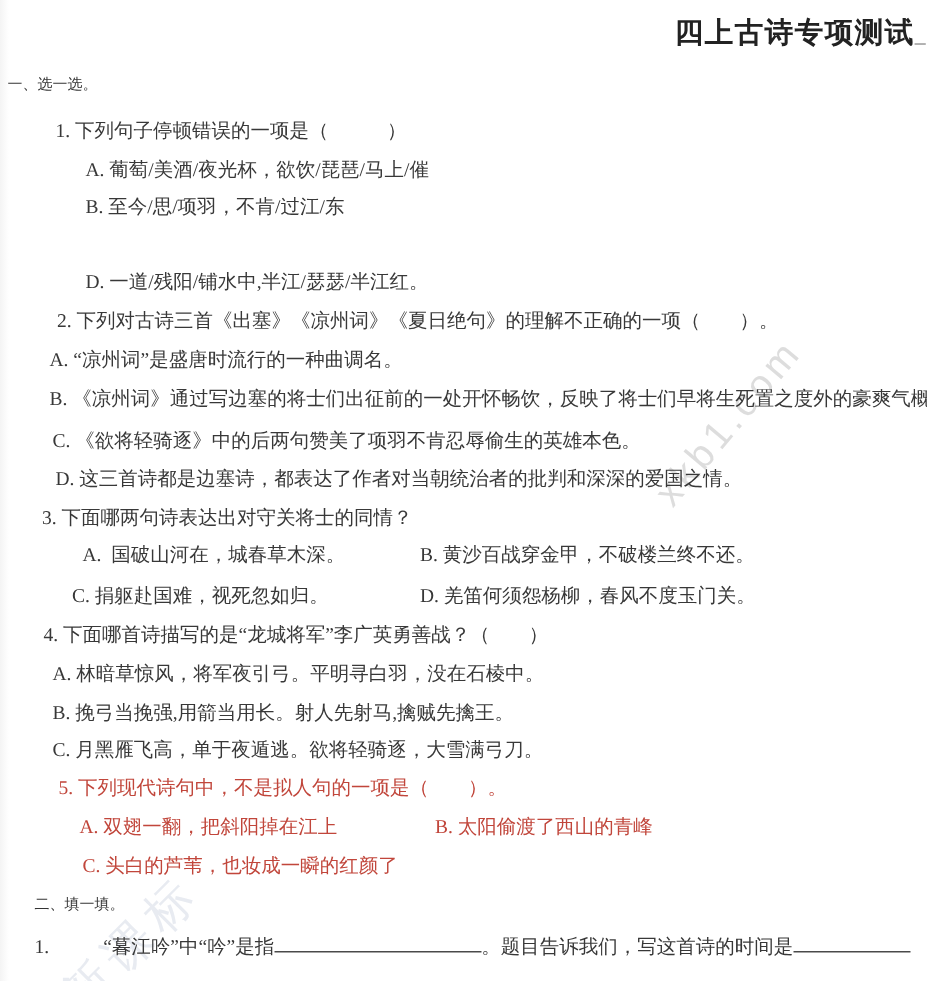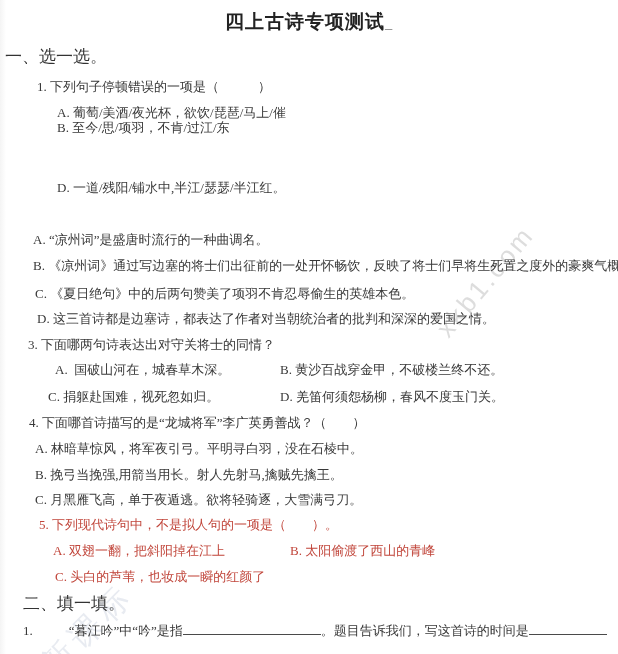--- a/index.html
+++ b/index.html
@@ -1,21 +1,21 @@
 <!DOCTYPE html>
 <html><head>
 <meta charset="utf-8">
 <style>
   html,body{margin:0;padding:0;}
   body{width:618px;height:654px;background:#ffffff;overflow:hidden;}
   .page{position:relative;width:618px;height:654px;background:linear-gradient(90deg,#f4f4f4 0,#ffffff 6px);font-family:"Liberation Serif","DejaVu Serif",serif;}
-  .doc-title{position:absolute;top:9px;left:0;width:100%;text-align:center;font-family:"Liberation Sans","DejaVu Sans",sans-serif;font-weight:bold;font-size:19px;letter-spacing:1px;color:#222222;}
+  .doc-title{position:absolute;top:9px;left:0;width:100%;text-align:right;font-family:"Liberation Sans","DejaVu Sans",sans-serif;font-weight:bold;font-size:19px;letter-spacing:1px;color:#222222;}
   .doc-title .tmark{font-size:13px;font-weight:bold;color:#333;}
   .line{position:absolute;white-space:pre;font-size:13px;line-height:16px;color:#383838;}
-  .sec{font-size:17px;color:#333333;}
+  .sec{font-size:10px;color:#333333;}
   .red{color:#c1463b;}
   .blank{display:inline-block;height:12px;border-bottom:1px solid #4a4a4a;}
   .blank1{width:138px;}
   .blank2{width:78px;}
   .wm{position:absolute;font-family:"Liberation Sans","DejaVu Sans",sans-serif;pointer-events:none;}
   .wm-site{left:442px;top:318px;font-size:26px;letter-spacing:3px;color:#c7c7c7;opacity:.6;transform:rotate(-50deg);transform-origin:0 50%;}
   .wm-stamp{left:48px;top:648px;font-size:32px;letter-spacing:6px;color:rgba(140,155,185,0.20);transform:rotate(-45deg);transform-origin:0 50%;}
   .s2q1-num{display:inline-block;}
   .s2q1-part1{margin-left:36px;}
 </style>
@@ -26,26 +26,27 @@
 
   <div class="wm wm-site">xkb1.com</div>
   <div class="wm wm-stamp">新课标</div>
 
   <div class="doc-title"><span>四上古诗专项测试</span><span class="tmark">_</span></div>
 
   <div class="line sec" style="left:5px;top:49px">一、选一选。</div>
 
   <div class="line" style="left:37px;top:79px">1. 下列句子停顿错误的一项是（　　　）</div>
   <div class="line" style="left:57px;top:105px">A. 葡萄/美酒/夜光杯，欲饮/琵琶/马上/催</div>
-  <div class="line" style="left:57px;top:120px">B. 至今/思/项羽，不肯/过江/东</div>
+  <div class="line" style="left:57px;top:130px">B. 至今/思/项羽，不肯/过江/东</div>
   <div class="line" style="left:57px;top:180px">D. 一道/残阳/铺水中,半江/瑟瑟/半江红。</div>
 
+  <div class="line" style="left:38px;top:206px">2. 下列对古诗三首《出塞》《凉州词》《夏日绝句》的理解不正确的一项（　　）。</div>
   <div class="line" style="left:33px;top:232px">A. “凉州词”是盛唐时流行的一种曲调名。</div>
   <div class="line" style="left:33px;top:258px">B. 《凉州词》通过写边塞的将士们出征前的一处开怀畅饮，反映了将士们早将生死置之度外的豪爽气概。</div>
-  <div class="line" style="left:35px;top:286px">C. 《夏日绝句》中的后两句赞美了项羽不肯忍辱偷生的英雄本色。</div>
+  <div class="line" style="left:35px;top:286px">C. 《欲将轻骑逐》中的后两句赞美了项羽不肯忍辱偷生的英雄本色。</div>
   <div class="line" style="left:37px;top:311px">D. 这三首诗都是边塞诗，都表达了作者对当朝统治者的批判和深深的爱国之情。</div>
 
   <div class="line" style="left:28px;top:337px">3. 下面哪两句诗表达出对守关将士的同情？</div>
   <div class="line" style="left:55px;top:362px">A.  国破山河在，城春草木深。</div>
   <div class="line" style="left:280px;top:362px">B. 黄沙百战穿金甲，不破楼兰终不还。</div>
   <div class="line" style="left:48px;top:389px">C. 捐躯赴国难，视死忽如归。</div>
   <div class="line" style="left:280px;top:389px">D. 羌笛何须怨杨柳，春风不度玉门关。</div>
 
   <div class="line" style="left:29px;top:415px">4. 下面哪首诗描写的是“龙城将军”李广英勇善战？（　　）</div>
   <div class="line" style="left:35px;top:441px">A. 林暗草惊风，将军夜引弓。平明寻白羽，没在石棱中。</div>

